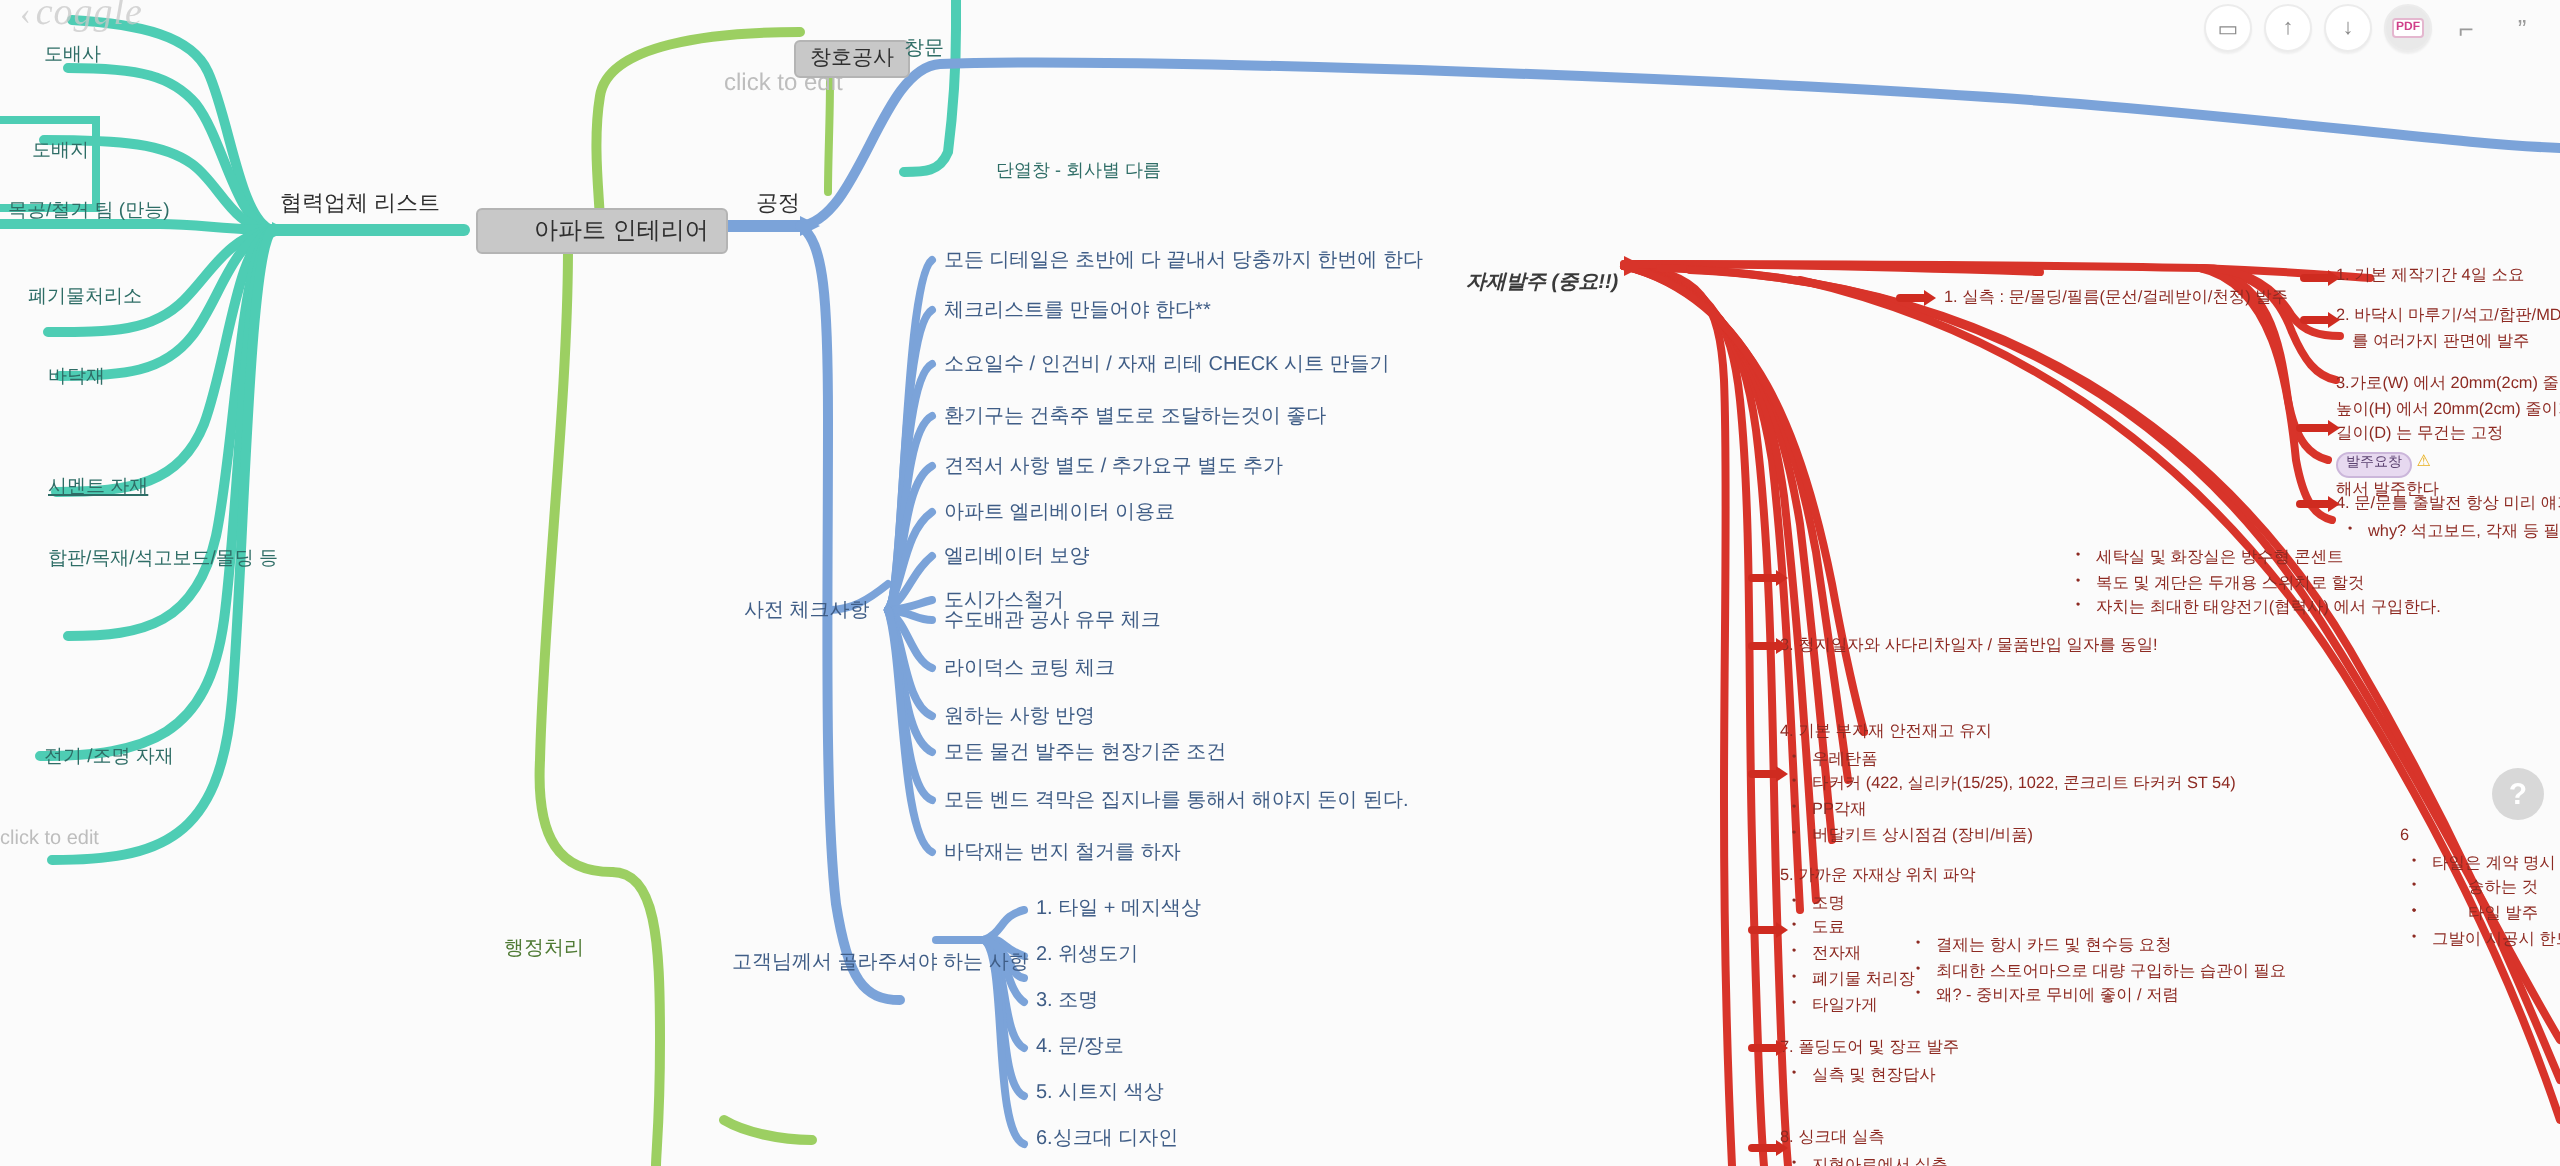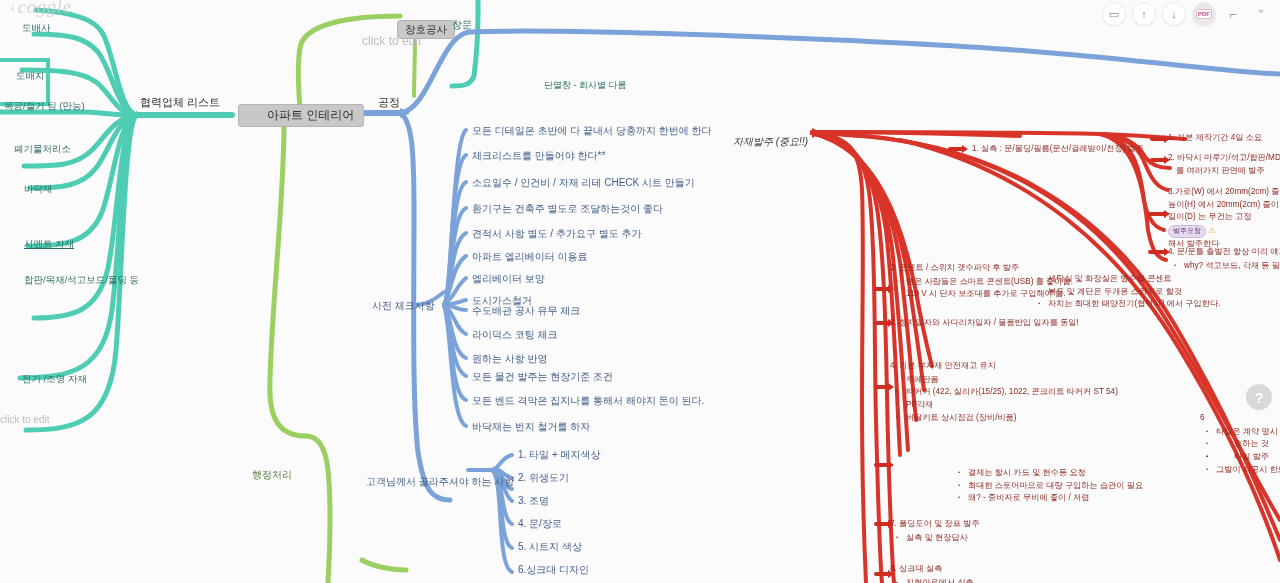--- a/index.html
+++ b/index.html
@@ -196,21 +196,21 @@
   <div class="node teal" style="left:16px;top:70px;">도배지</div>
   <div class="node teal" style="left:4px;top:100px;">목공/철거 팀 (만능)</div>
   <div class="node teal" style="left:14px;top:143px;">폐기물처리소</div>
   <div class="node teal" style="left:24px;top:183px;">바닥재</div>
   <div class="node teal" style="left:24px;top:238px;text-decoration:underline;">시멘트 자재</div>
   <div class="node teal" style="left:24px;top:274px;">합판/목재/석고보드/몰딩 등</div>
   <div class="node teal" style="left:22px;top:373px;">전기 /조명 자재</div>
 
   <div class="node boxed" style="left:397px;top:20px;">창호공사</div>
   <div class="node" style="left:452px;top:19px;font-size:10px;color:#2e6d66;">창문</div>
-  <div class="node teal" style="left:498px;top:80px;font-size:9px;margin-left:46px;">단열창 - 회사별 다름</div>
+  <div class="node teal" style="left:498px;top:80px;font-size:9px;">단열창 - 회사별 다름</div>
 
   <div class="node green" style="left:252px;top:437px;">행정처리</div>
   <div class="node green" style="left:411px;top:565px;">등장사본</div>
 
   <div class="node" style="left:378px;top:96px;font-size:11px;color:#2f2f2f;">공정</div>
 
   <div class="node bluehead" style="left:372px;top:300px;">사전 체크사항</div>
   <div class="node blue" style="left:472px;top:125px;">모든 디테일은 초반에 다 끝내서 당충까지 한번에 한다</div>
   <div class="node blue" style="left:472px;top:150px;">체크리스트를 만들어야 한다**</div>
   <div class="node blue" style="left:472px;top:177px;">소요일수 / 인건비 / 자재 리테 CHECK 시트 만들기</div>
@@ -227,48 +227,51 @@
   <div class="node blue" style="left:472px;top:421px;">바닥재는 번지 철거를 하자</div>
 
   <div class="node bluehead" style="left:366px;top:476px;">고객님께서 골라주셔야 하는 사항</div>
   <div class="node blue" style="left:518px;top:449px;">1. 타일 + 메지색상</div>
   <div class="node blue" style="left:518px;top:472px;">2. 위생도기</div>
   <div class="node blue" style="left:518px;top:495px;">3. 조명</div>
   <div class="node blue" style="left:518px;top:518px;">4. 문/장로</div>
   <div class="node blue" style="left:518px;top:541px;">5. 시트지 색상</div>
   <div class="node blue" style="left:518px;top:564px;">6.싱크대 디자인</div>
 
-  <div class="node ital" style="left:733px;top:136px;">자재발주 (중요!!)</div>
+  <div class="node ital" style="left:733px;top:136px;font-weight:bold;">자재발주 (중요!!)</div>
 
   <div class="redblock" style="left:972px;top:143px;">
     <span class="hdr">1. 실측 : 문/몰딩/필름(문선/걸레받이/천정) 발주</span>
   </div>
 
-  <div class="redblock" style="left:890px;top:262px;">
-    <span class="hdr">2. 콘센트 / 스위치 갯수파악 후 발주</span>
-    <ul>
-      <li>옌은 사람들은 스마트 콘센트(USB) 를 좋아함.</li>
-      <li>110 V 시 단자 보조대를 추가로 구입해야 함.</li>
-    </ul>
-  </div>
 
   <div class="redblock" style="left:890px;top:317px;">
     <span class="hdr">3. 청지일자와 사다리차일자 / 물품반입 일자를 동일!</span>
   </div>
 
   <div class="redblock" style="left:890px;top:360px;">
     <span class="hdr">4. 기본 부자재 안전재고 유지</span>
     <ul>
       <li class="dot">우레탄폼</li>
       <li class="dot">타커커 (422, 실리카(15/25), 1022, 콘크리트 타커커 ST 54)</li>
       <li class="dot">PP각재</li>
       <li class="dot">버달키트 상시점검 (장비/비품)</li>
     </ul>
   </div>
 
+  <div class="redblock" style="left:890px;top:432px;">
+    <span class="hdr">5. 가까운 자재상 위치 파악</span>
+    <ul>
+      <li class="dot">조명</li>
+      <li class="dot">도료</li>
+      <li class="dot">전자재</li>
+      <li class="dot">폐기물 처리장</li>
+      <li class="dot">타일가게</li>
+    </ul>
+  </div>
 
   <div class="redblock" style="left:890px;top:518px;">
     <span class="hdr">7. 폴딩도어 및 장프 발주</span>
     <ul>
       <li class="dot">실측 및 현장답사</li>
     </ul>
   </div>
 
   <div class="redblock" style="left:890px;top:563px;">
     <span class="hdr">8. 싱크대 실측</span>

